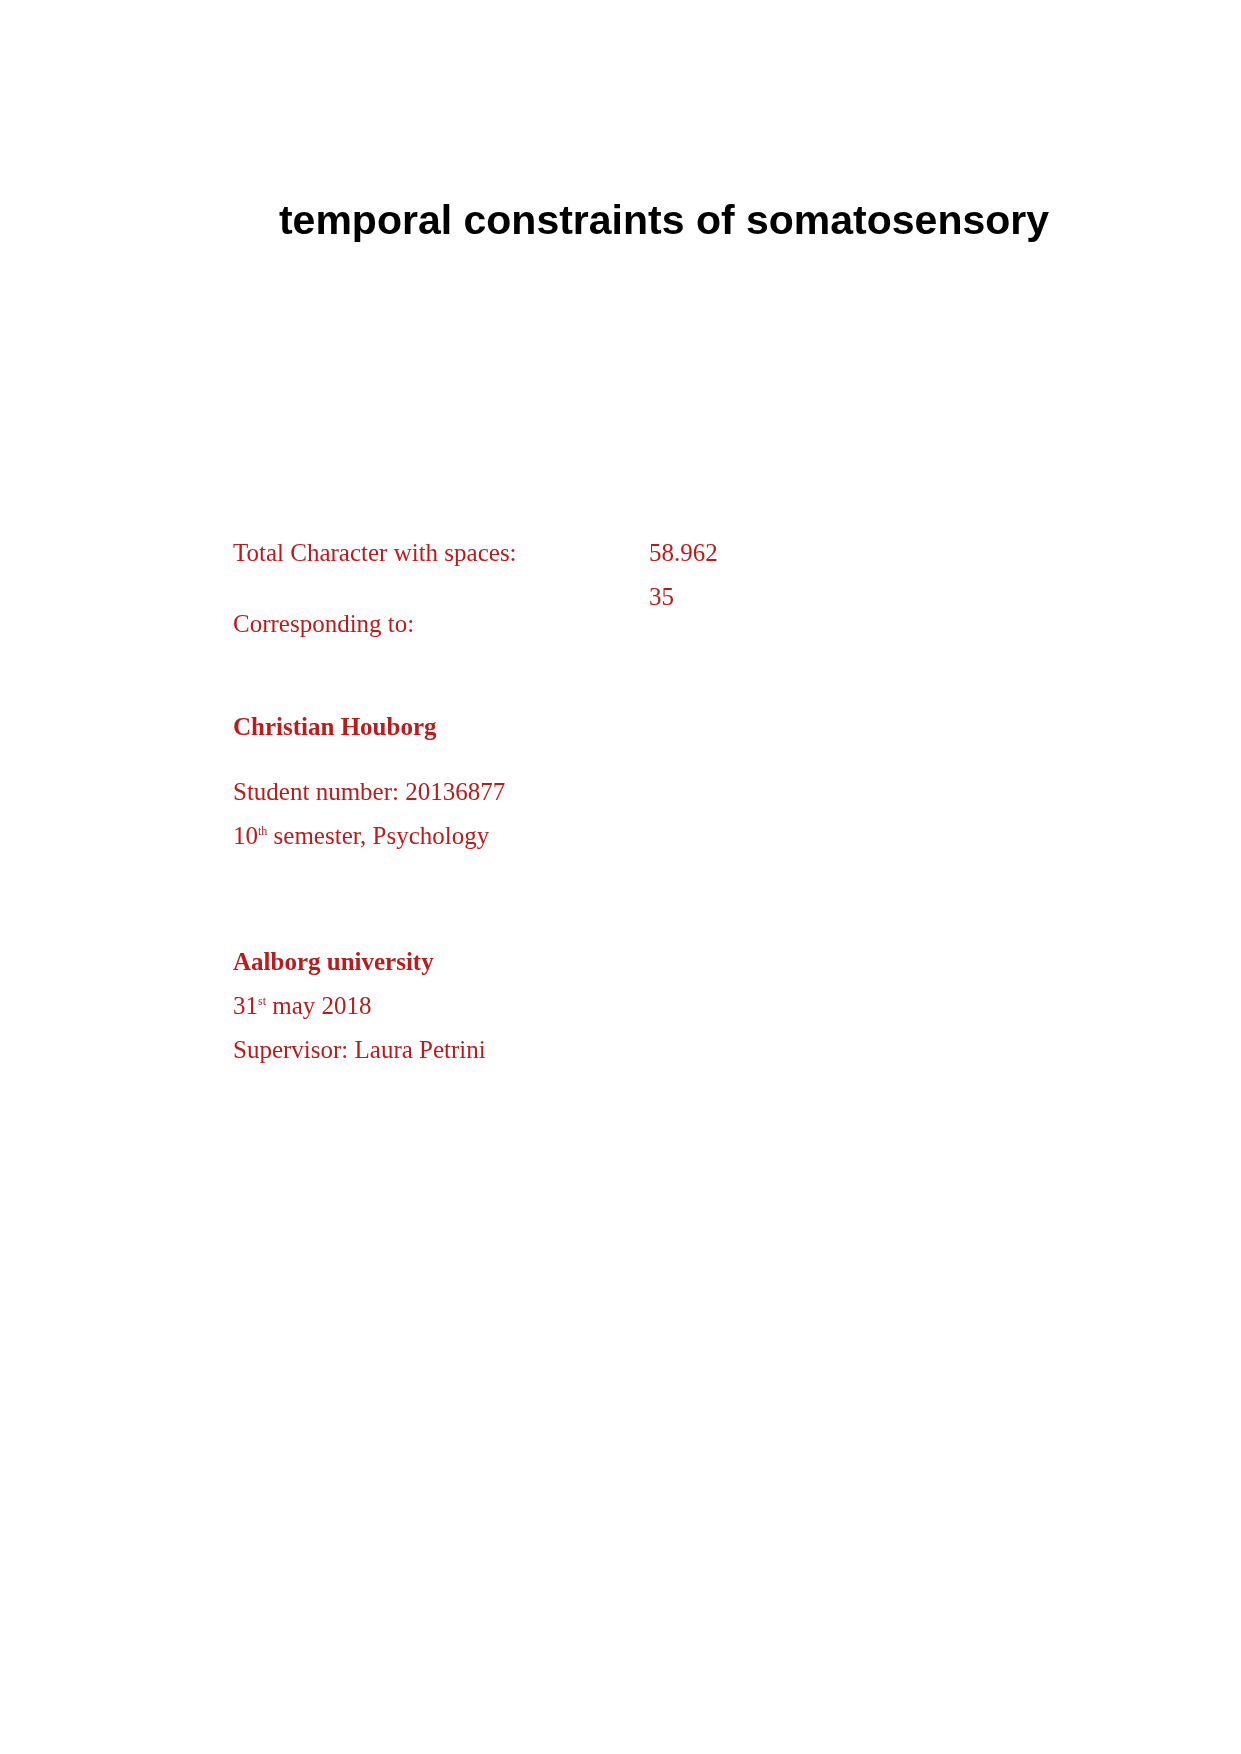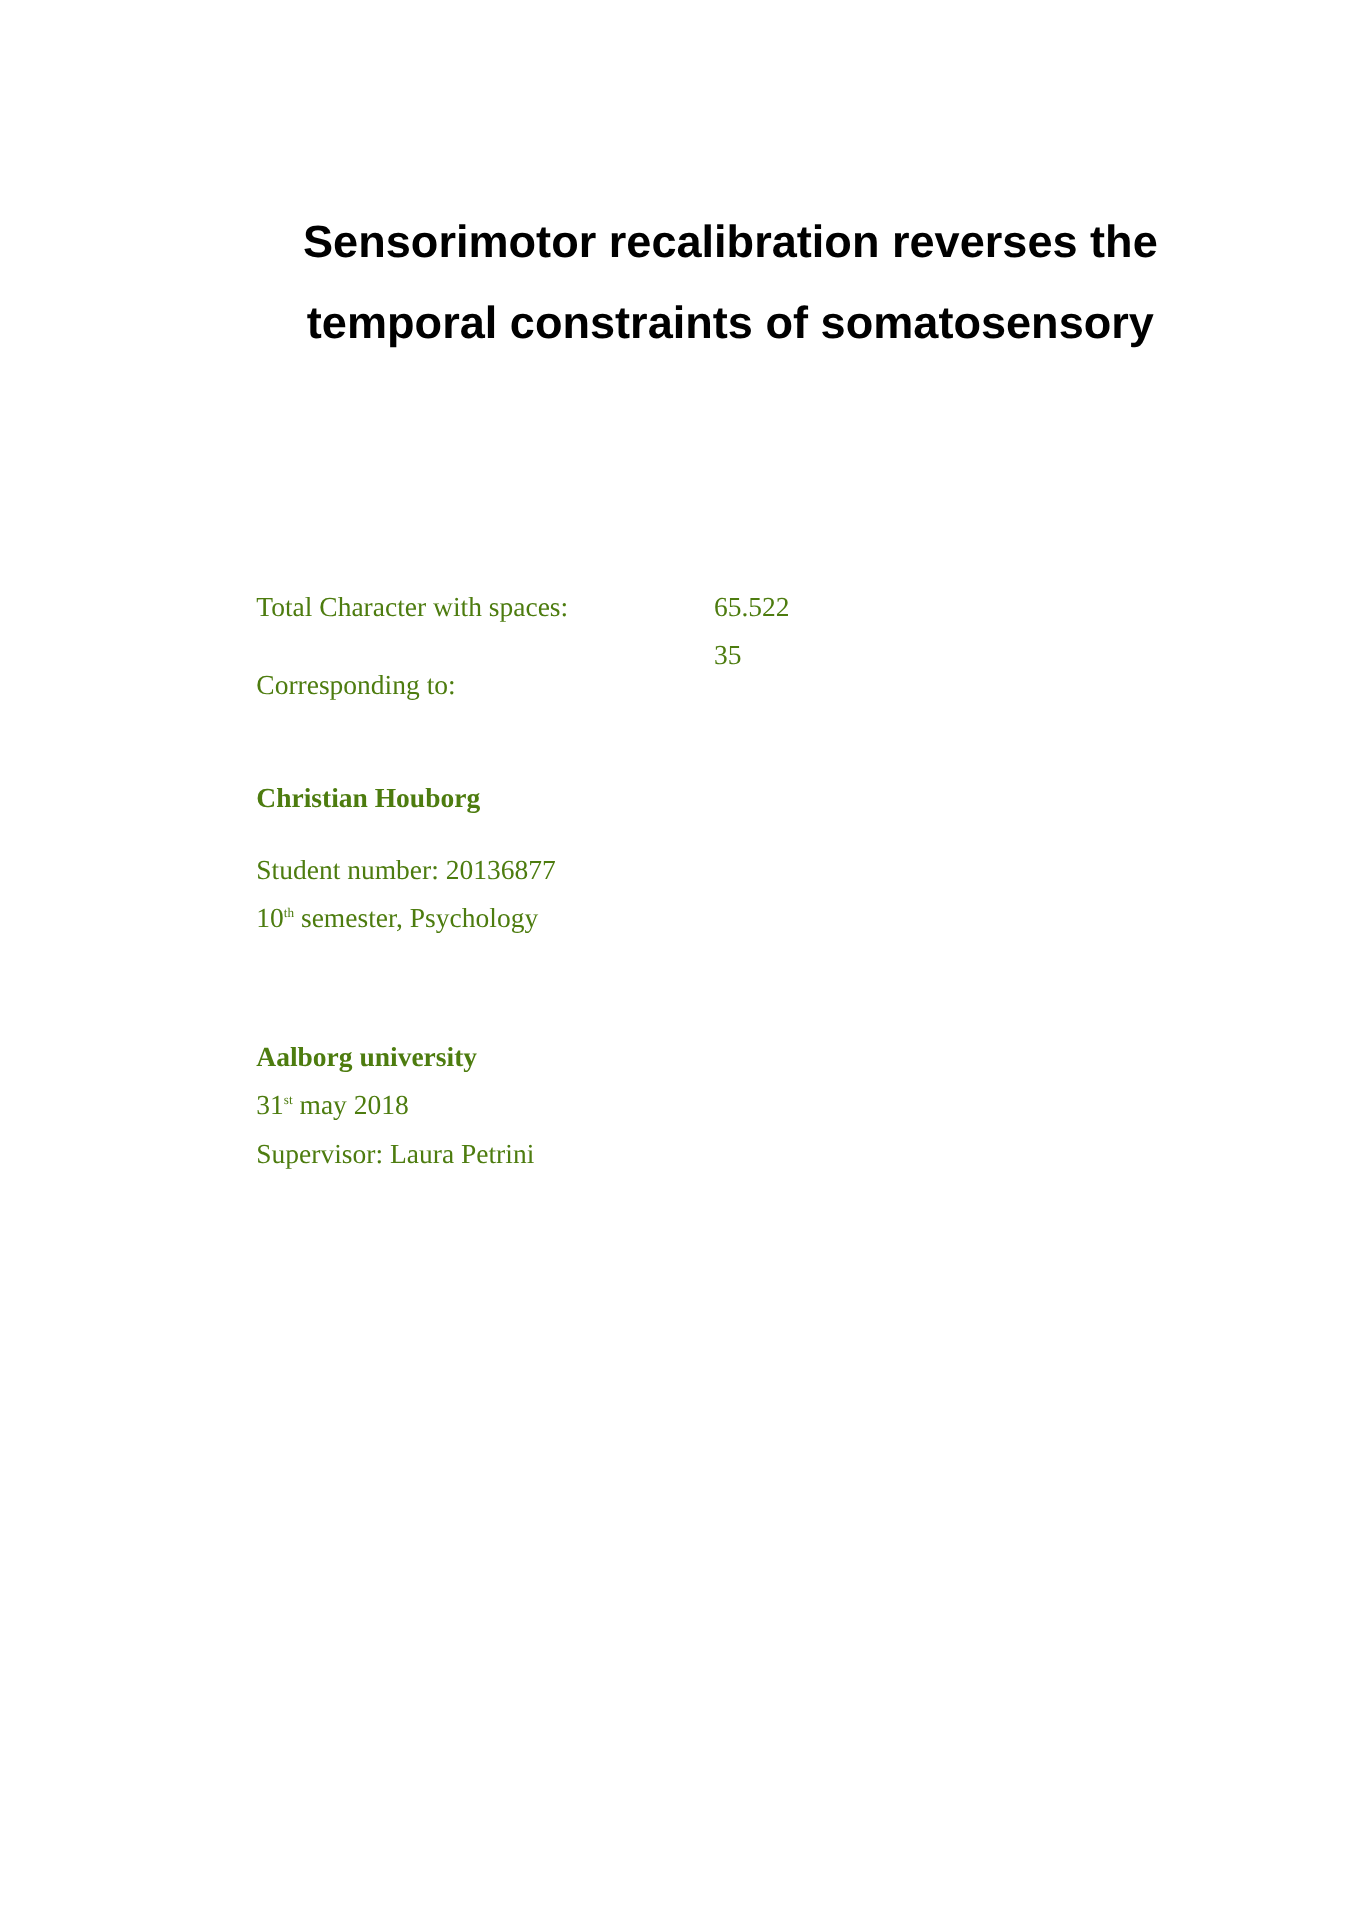--- a/index.html
+++ b/index.html
@@ -26,45 +26,44 @@
     font-weight: bold;
     font-size: 41px;
     line-height: 73px;
     color: #000000;
   }
   .line {
     position: absolute;
     font-size: 25px;
     line-height: 28px;
     white-space: pre;
-    color: #4d7c0f;
+    color: #b91c1c;
   }
   .col-label { left: 233px; }
   .col-value { left: 649px; }
   .bold { font-weight: bold; }
   sup.ord {
     font-size: 12px;
     line-height: 0;
     position: relative;
     top: -9px;
     vertical-align: baseline;
   }
 </style>
 </head>
 <body>
 
 <div class="page">
 
   <div class="title">
-    <div>Sensorimotor recalibration reverses the</div>
     <div>temporal constraints of somatosensory</div>
   </div>
 
   <div class="line col-label" style="top:539px">Total Character with spaces:</div>
-  <div class="line col-value" style="top:539px">65.522</div>
+  <div class="line col-value" style="top:539px">58.962</div>
 
   <div class="line col-label" style="top:610px">Corresponding to:</div>
   <div class="line col-value" style="top:583px">35</div>
 
   <div class="line col-label bold" style="top:713px">Christian Houborg</div>
 
   <div class="line col-label" style="top:778px">Student number: 20136877</div>
 
   <div class="line col-label" style="top:822px"><span>10</span><sup class="ord">th</sup><span> semester, Psychology</span></div>
 

